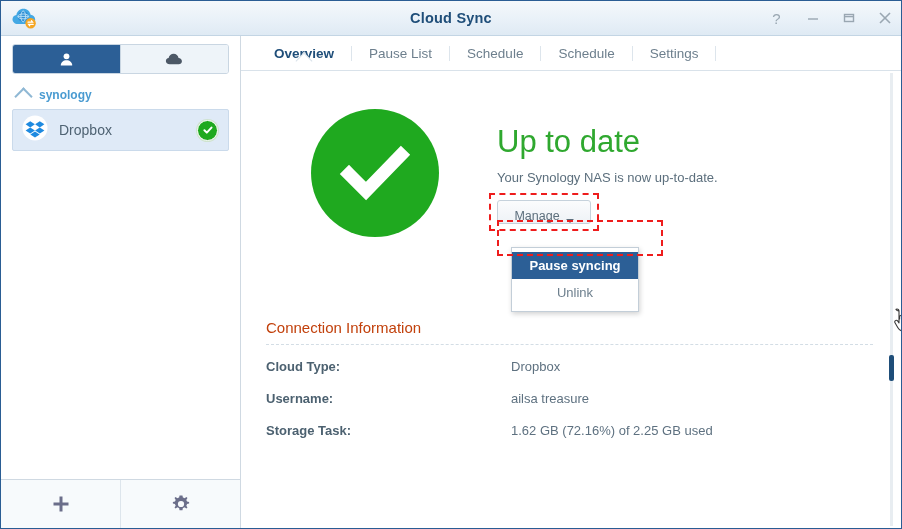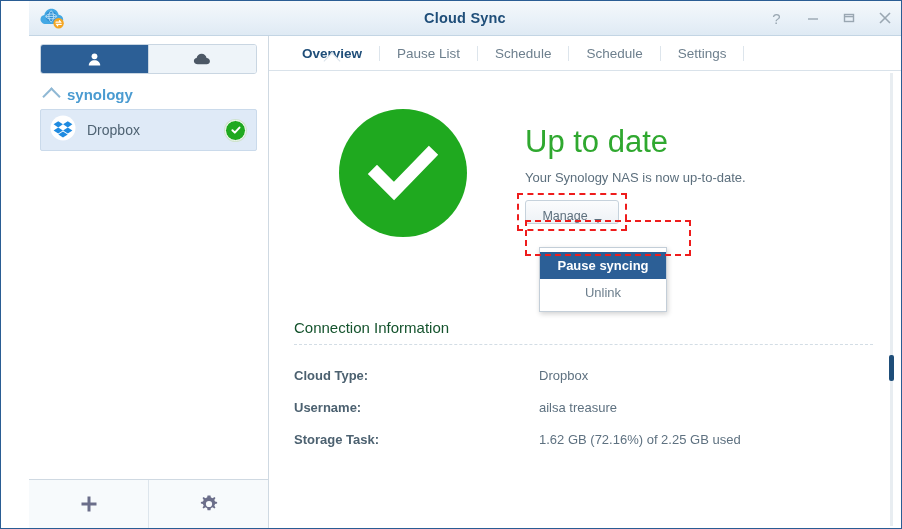--- a/index.html
+++ b/index.html
@@ -10,21 +10,21 @@
     width: 902px; height: 529px;
     font-family: "Liberation Sans", sans-serif;
     overflow: hidden;
     position: relative;
   }
   .window {
     position: absolute; inset: 0;
     border: 1px solid #2a5d94;
     box-sizing: border-box;
     background: #ffffff;
-    display: flex; flex-direction: column; padding-left: 28px;
+    display: flex; flex-direction: column;
   }
 
   
   .titlebar {
     height: 34px; flex: 0 0 34px;
     background: linear-gradient(to bottom, #f4f8fb 0%, #e9f1f8 55%, #dfeaf4 100%);
     border-bottom: 1px solid #c3d5e4;
     display: flex; align-items: center;
     position: relative;
   }
@@ -75,21 +75,21 @@
   .seg {
     flex: 1 1 50%;
     display: flex; align-items: center; justify-content: center;
     cursor: default;
   }
   .seg.active { background: #2c5f96; }
   .seg.inactive { background: #eef4f9; border-left: 1px solid #c9d6e2;}
   .group-header {
     display: flex; align-items: center; gap: 9px;
     padding: 6px 0 6px 16px;
-    font-size: 15px; font-weight: bold; color: #4a9bd1;
+    font-size: 12px; font-weight: bold; color: #4a9bd1;
   }
   .chev {
     width: 11px; height: 11px;
     border-left: 2px solid #8fb8d4;
     border-top: 2px solid #8fb8d4;
     transform: rotate(45deg);
     margin-top: 4px;
   }
   .acct-list { padding: 0 11px; }
   .acct {
@@ -237,29 +237,29 @@
   .cursor-hand {
     position: absolute; left: 650px; top: 236px;
     width: 22px; height: 28px; pointer-events: none;
   }
 
   
   .conn {
     position: absolute; left: 25px; top: 248px; right: 28px;
   }
   .conn-title {
-    font-size: 15px; color: #14532d;
+    font-size: 15px; color: #c2410c;
     padding-bottom: 8px;
   }
   .conn-rule {
     border-bottom: 1px dashed #d3dde5;
     margin-bottom: 14px;
   }
   .conn-row {
-    display: flex; align-items: center;
+    display: flex; align-items: flex-start;
     height: 32px;
     font-size: 13px;
   }
   .conn-key {
     width: 245px; flex: 0 0 245px;
     font-weight: bold; color: #4c6170;
   }
   .conn-val { color: #5e7180; }
 
   .scrollbar {

